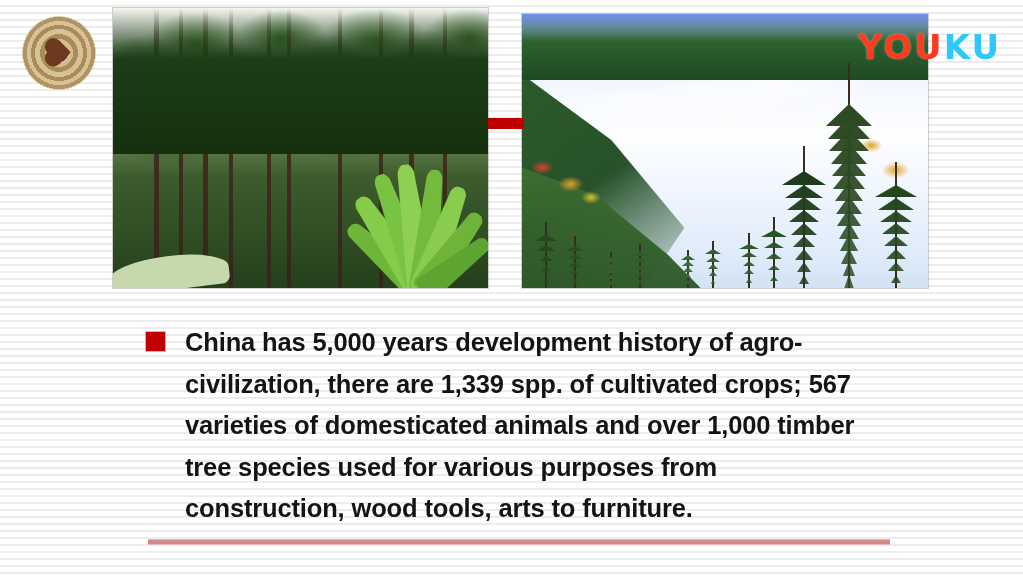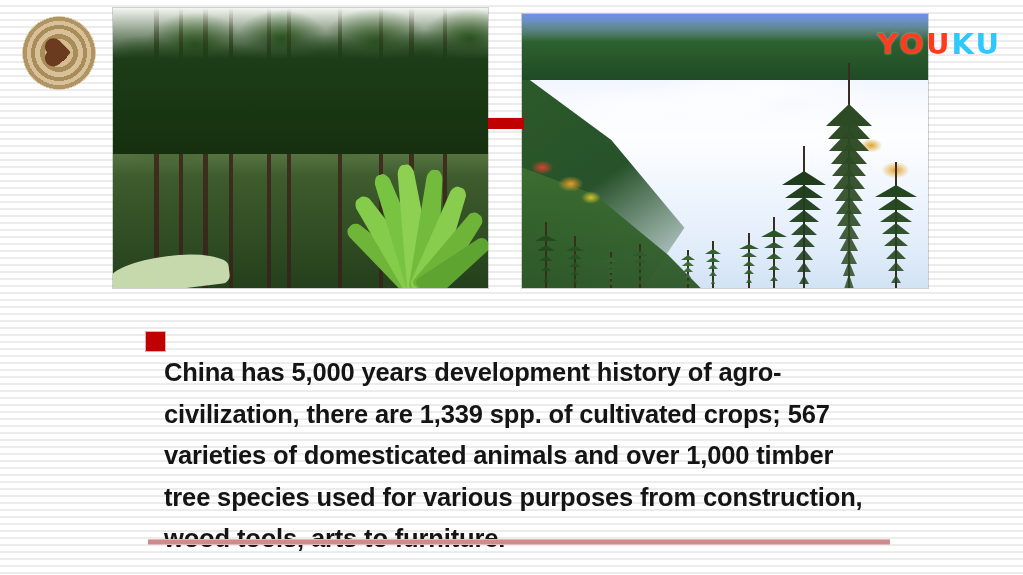--- a/index.html
+++ b/index.html
@@ -232,39 +232,38 @@
   }
 
   
   #youku {
     position: absolute;
     right: 22px;
     top: 30px;
     z-index: 7;
     font-family: "DejaVu Sans", sans-serif;
     font-weight: bold;
-    font-size: 29px;
+    font-size: 34px;
     letter-spacing: 2px;
     line-height: 1;
     white-space: nowrap;
     text-shadow: 0 0 2px rgba(255,255,255,.55);
   }
   #youku .you { color: #ff3b1f; }
   #youku .ku  { color: #2fc8fb; }
 
   
   #bullet-block {
     position: absolute;
     left: 145px;
     top: 322px;
     width: 730px;
     z-index: 6;
     display: flex;
     align-items: flex-start;
-    flex-direction: column;
   }
   #bullet-square {
     flex: 0 0 auto;
     width: 19px;
     height: 19px;
     margin-top: 9px;
     background: #c00000;
     border: 1px solid #e7aaaa;
   }
   #bullet-text {

